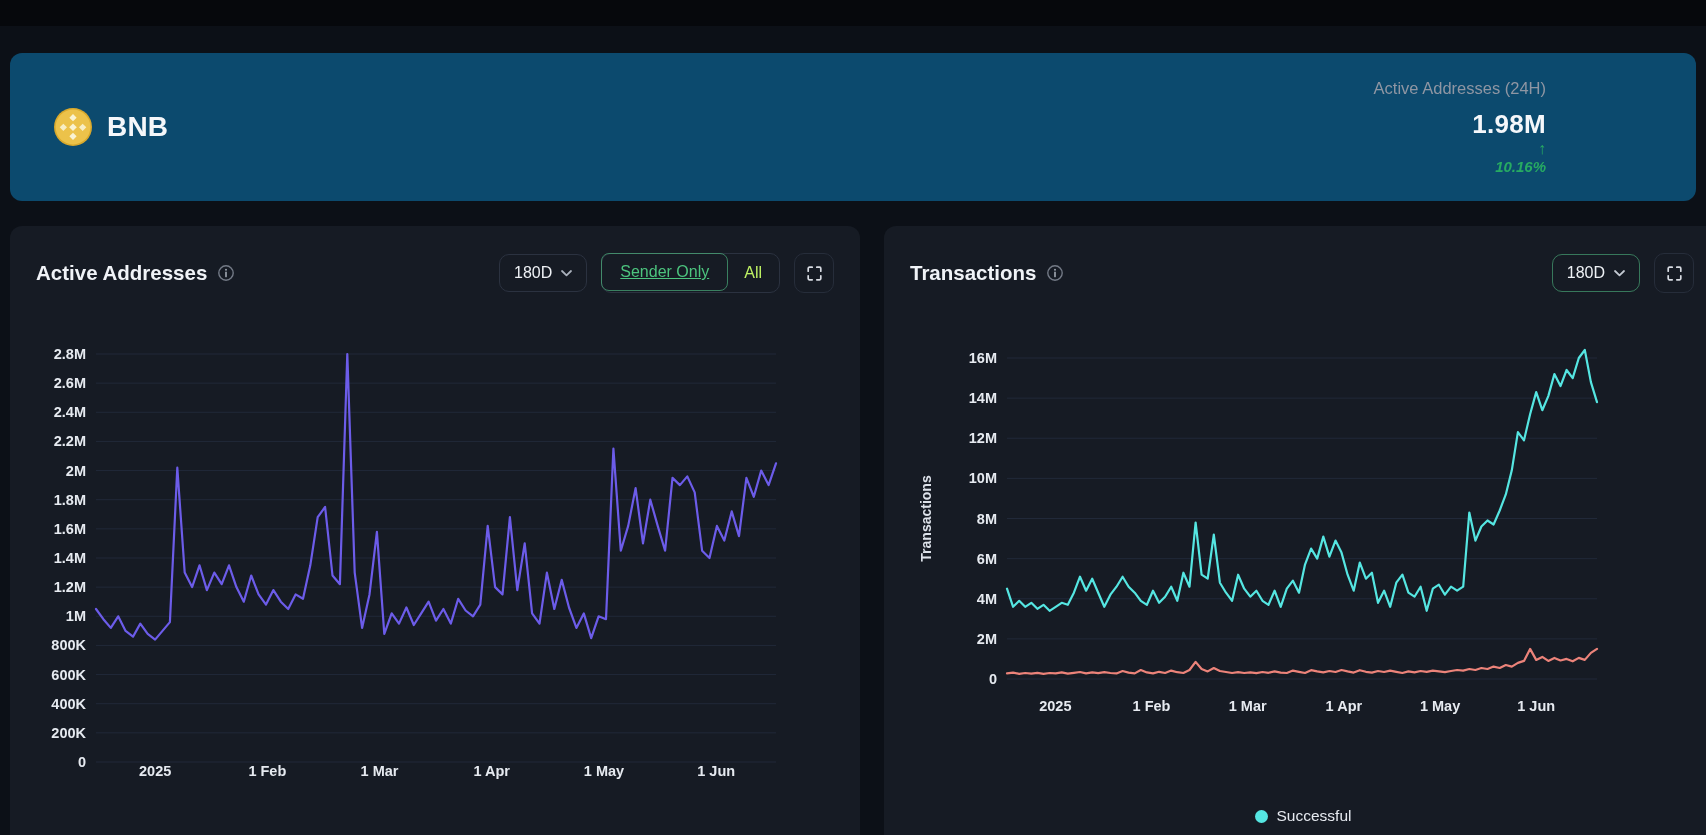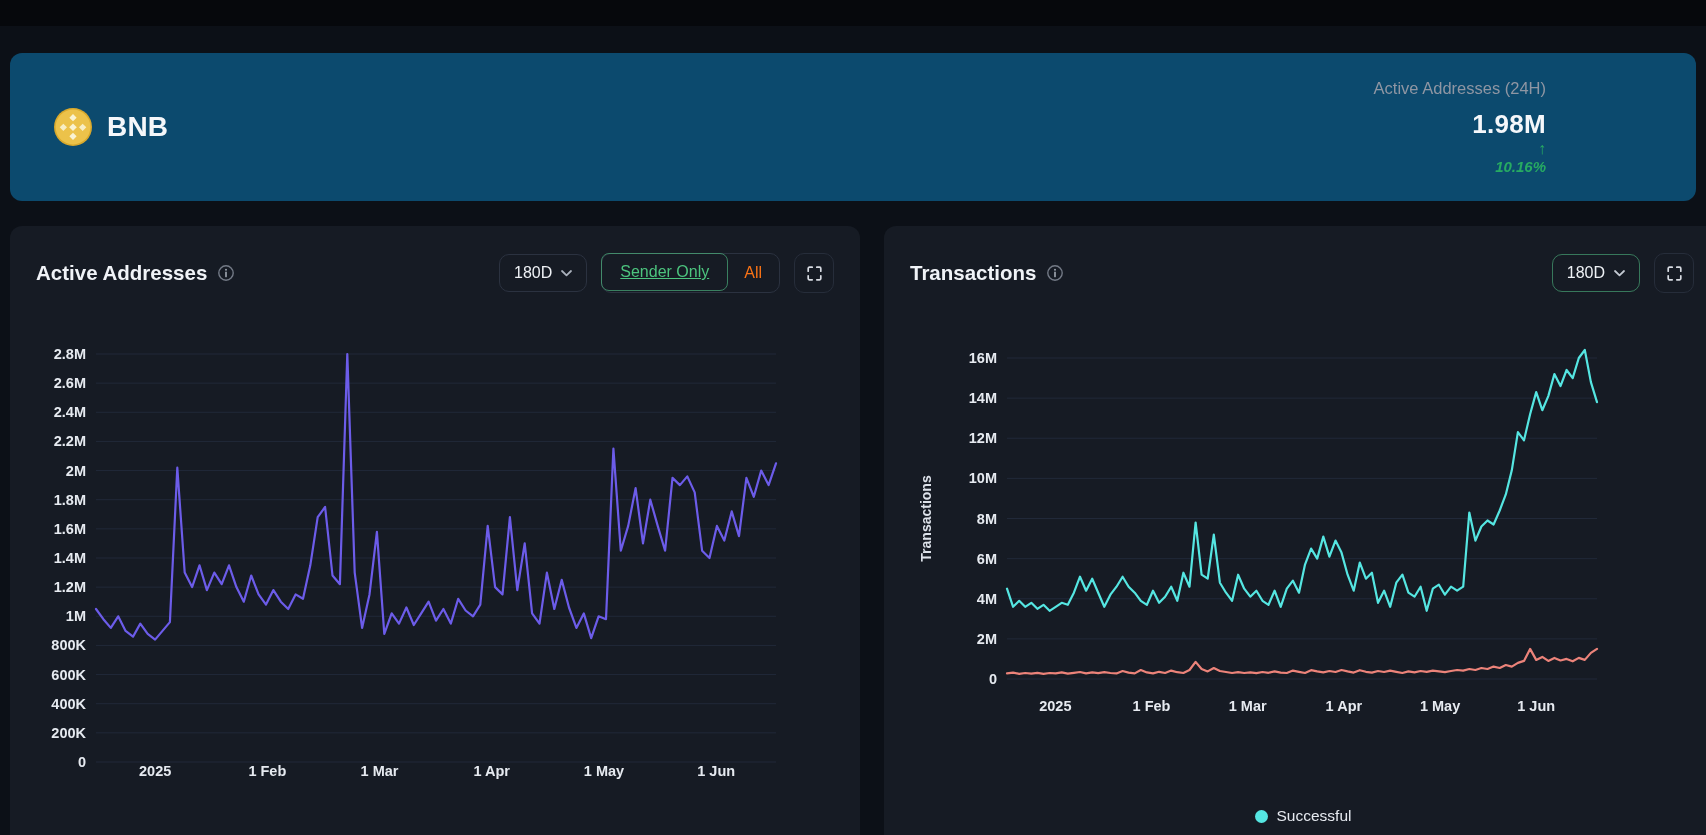--- a/index.html
+++ b/index.html
@@ -42,21 +42,21 @@
   .pill{
     height:38px;padding:0 14px;border:1px solid #2b3240;border-radius:10px;
     background:transparent;color:#eef1f5;font-size:16px;
     display:flex;align-items:center;gap:9px;cursor:pointer;
     font-family:"Liberation Sans",sans-serif;
   }
   .pill.green{border-color:rgba(84,197,136,.55);}
   .segmented{display:flex;border:1px solid #2b3240;border-radius:10px;align-items:stretch;}
   .seg{
     padding:0 17px;height:38px;display:flex;align-items:center;font-size:16px;
-    color:#f97316;background:transparent;border:none;cursor:pointer;
+    color:#bef264;background:transparent;border:none;cursor:pointer;
     font-family:"Liberation Sans",sans-serif;
   }
   .seg.selected{
     border:1px solid rgba(84,197,136,.6);border-radius:8px;color:#4cc47e;
     margin:-1px;height:38px;padding:0 18px;text-decoration:underline;
   }
   .icon-btn{
     width:40px;height:40px;border:1px solid #262d3a;border-radius:10px;
     display:flex;align-items:center;justify-content:center;background:transparent;cursor:pointer;
   }

